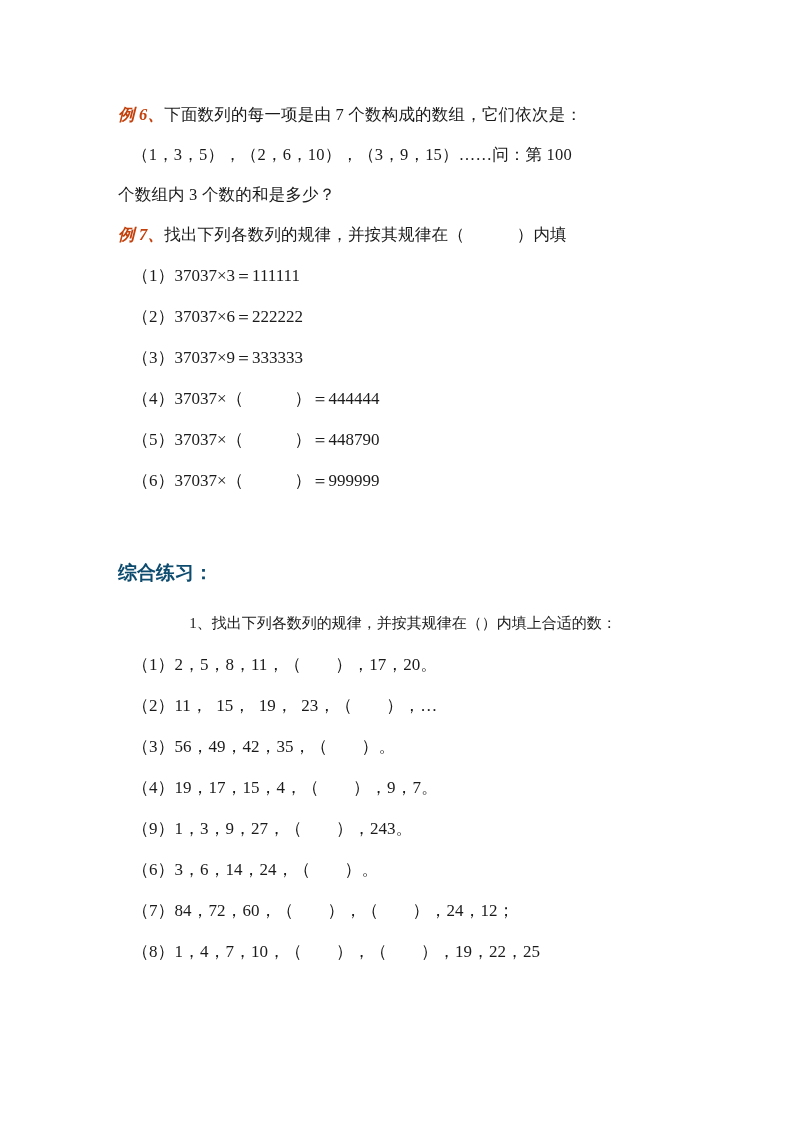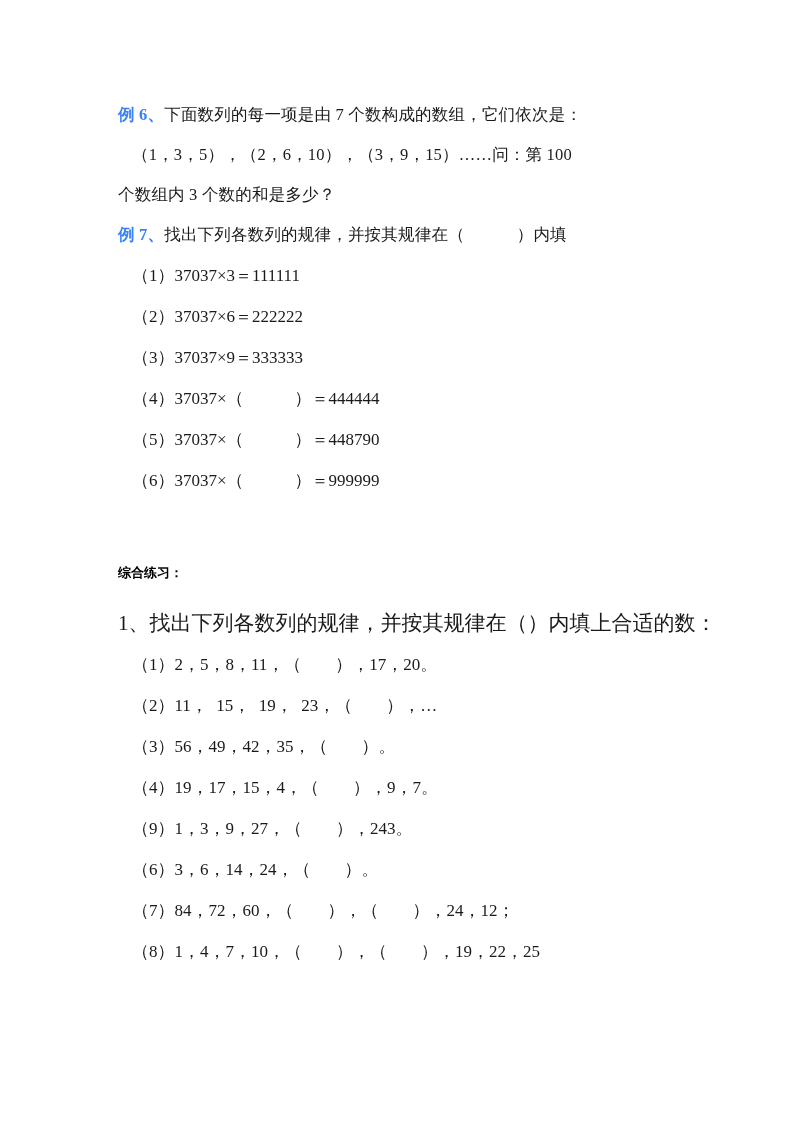--- a/index.html
+++ b/index.html
@@ -23,48 +23,50 @@
     box-sizing: border-box;
     padding: 95px 105px 60px 118px;
   }
   .line {
     font-size: 16.5px;
     line-height: 40px;
     white-space: pre;
     letter-spacing: 0.2px;
   }
   .head-inline {
-    color: #3b82f6;
+    color: #c2410c;
     font-weight: bold;
+    font-style: italic;
   }
   .indent1 {
     padding-left: 14px;
   }
   .blk-gap {
     height: 52px;
   }
   .small-gap {
     height: 10px;
   }
   .sect-title {
-    color: #000000;
+    color: #0c4a6e;
     font-weight: bold;
-    font-size: 13px;
+    font-size: 19px;
     line-height: 40px;
   }
   .num-line {
     font-size: 17px;
     line-height: 41px;
     white-space: pre;
     padding-left: 14px;
   }
   .q-line {
-    font-size: 21px;
+    font-size: 15px;
     line-height: 41px;
     white-space: pre;
+    text-align: center;
   }
 </style>
 </head>
 <body>
 
 <div class="page">
 
   <div>
     <div class="line"><span class="head-inline">例 6、</span><span>下面数列的每一项是由 7 个数构成的数组，它们依次是：</span></div>
     <div class="line indent1">（1，3，5），（2，6，10），（3，9，15）……问：第 100</div>

